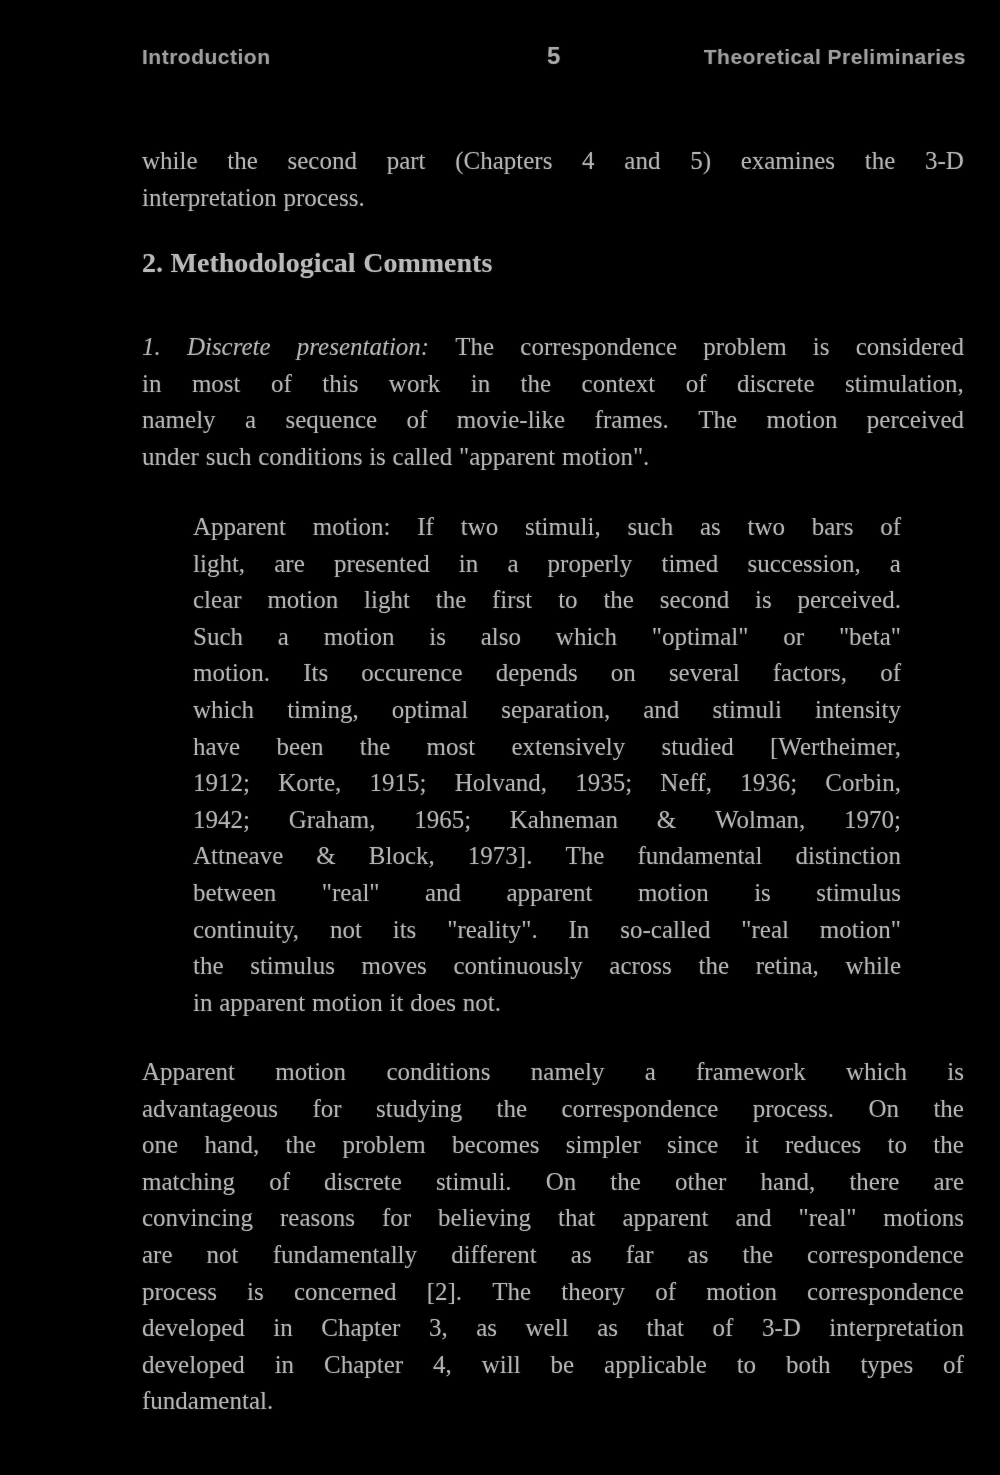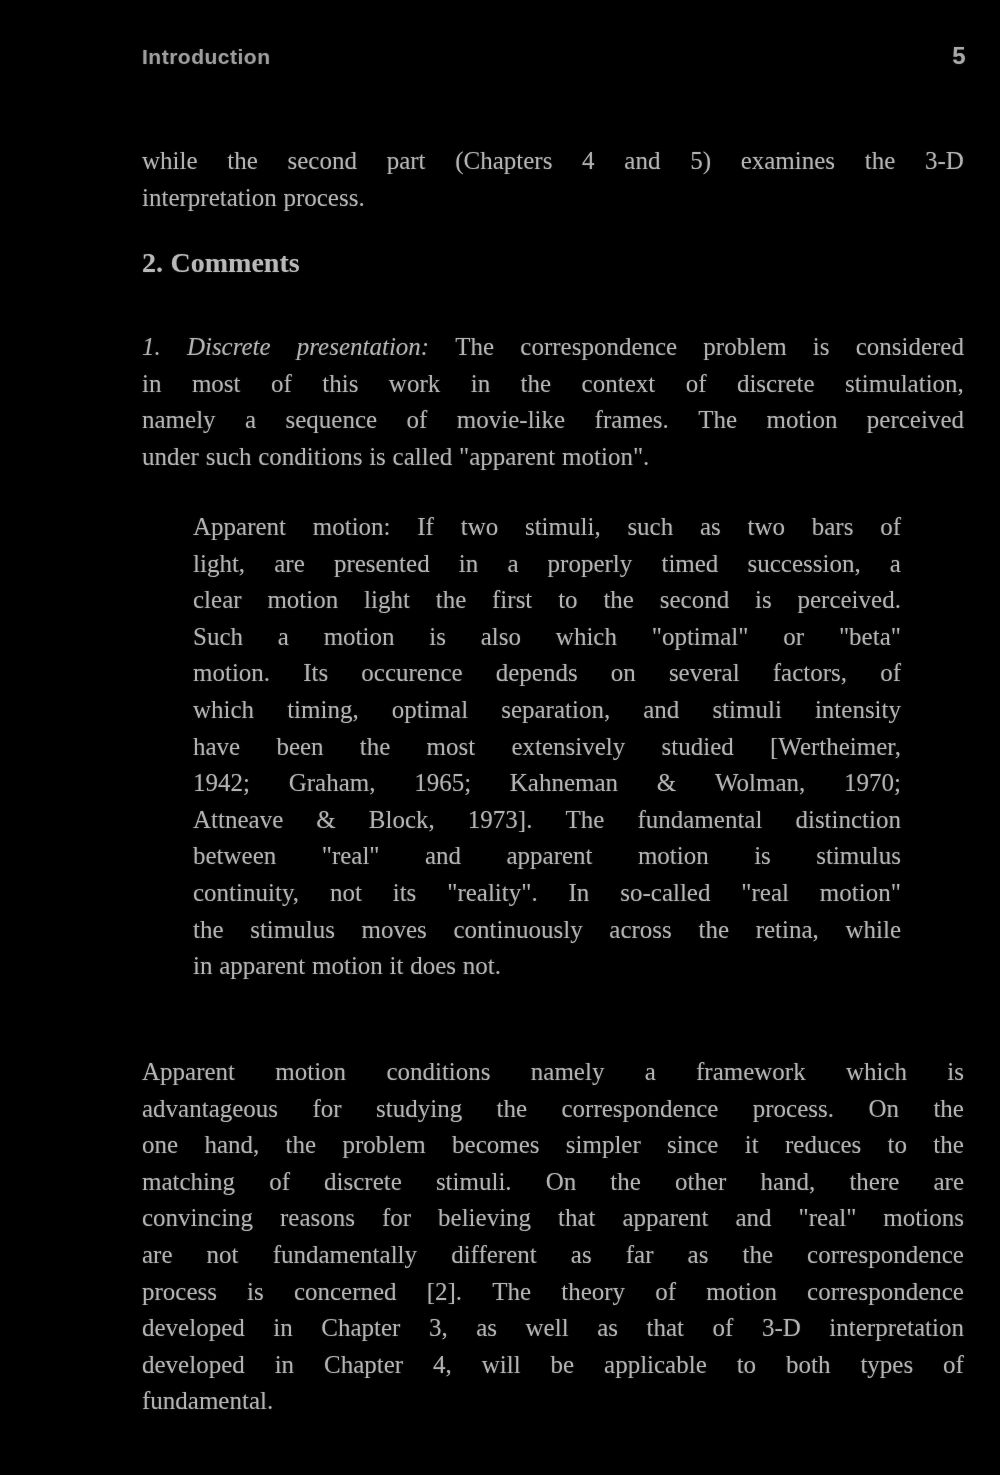--- a/index.html
+++ b/index.html
@@ -59,20 +59,21 @@
   .it { font-style: italic; }
 </style>
 </head>
 <body>
 
 <div class="page">
 
   <div class="page-header">
     <span class="h-side h-left">Introduction</span>
     <span class="h-center">5</span>
+    <span class="h-side h-right">Theoretical Preliminaries</span>
   </div>
 
   <div id="intro-paragraph" class="block">
       <div class="line">
         <span class="w">while</span>
         <span class="w">the</span>
         <span class="w">second</span>
         <span class="w">part</span>
         <span class="w">(Chapters</span>
         <span class="w">4</span>
@@ -84,20 +85,21 @@
       </div>
       <div class="line noj">
         <span class="w">interpretation</span>
         <span class="w">process.</span>
       </div>
     </div>
 
   <div id="section-heading" class="block">
       <div class="line noj">
         <span class="w">2.</span>
+        <span class="w">Methodological</span>
         <span class="w">Comments</span>
       </div>
     </div>
 
   <div id="discrete-paragraph" class="block">
       <div class="line">
         <span class="w it">1.</span>
         <span class="w it">Discrete</span>
         <span class="w it">presentation:</span>
         <span class="w">The</span>
@@ -210,20 +212,30 @@
       <div class="line">
         <span class="w">have</span>
         <span class="w">been</span>
         <span class="w">the</span>
         <span class="w">most</span>
         <span class="w">extensively</span>
         <span class="w">studied</span>
         <span class="w">[Wertheimer,</span>
       </div>
       <div class="line">
+        <span class="w">1912;</span>
+        <span class="w">Korte,</span>
+        <span class="w">1915;</span>
+        <span class="w">Holvand,</span>
+        <span class="w">1935;</span>
+        <span class="w">Neff,</span>
+        <span class="w">1936;</span>
+        <span class="w">Corbin,</span>
+      </div>
+      <div class="line">
         <span class="w">1942;</span>
         <span class="w">Graham,</span>
         <span class="w">1965;</span>
         <span class="w">Kahneman</span>
         <span class="w">&amp;</span>
         <span class="w">Wolman,</span>
         <span class="w">1970;</span>
       </div>
       <div class="line">
         <span class="w">Attneave</span>

